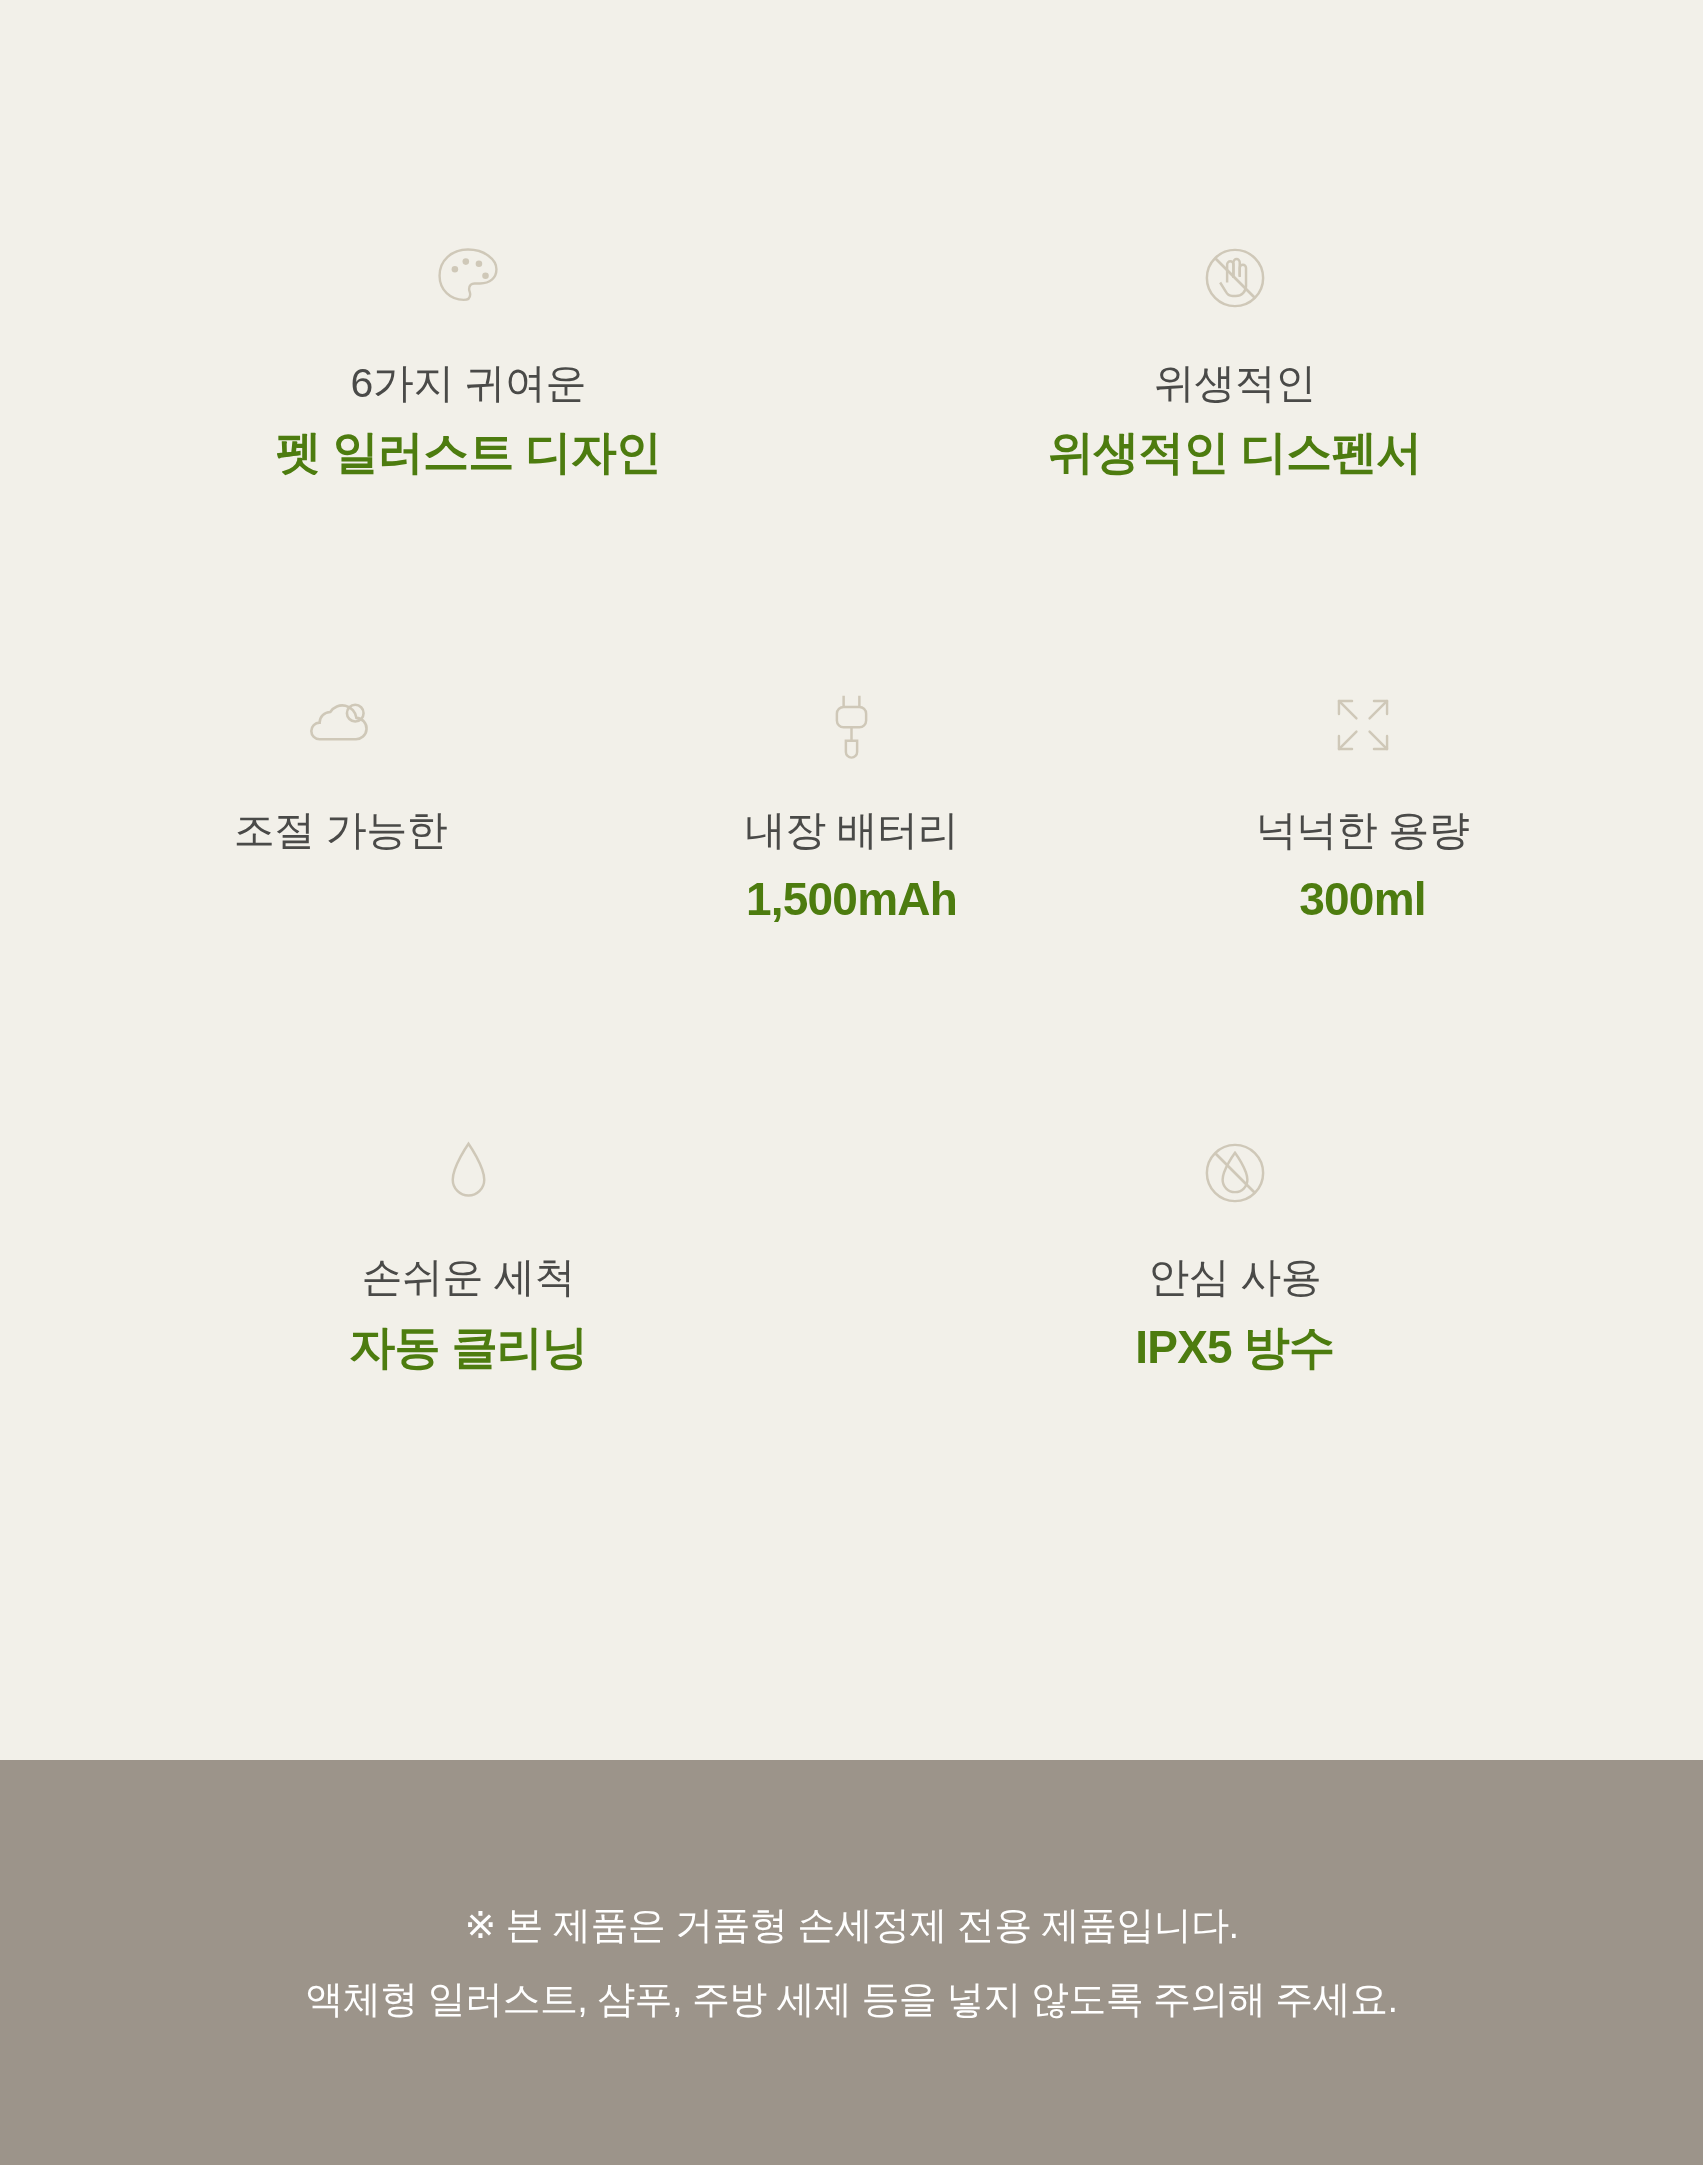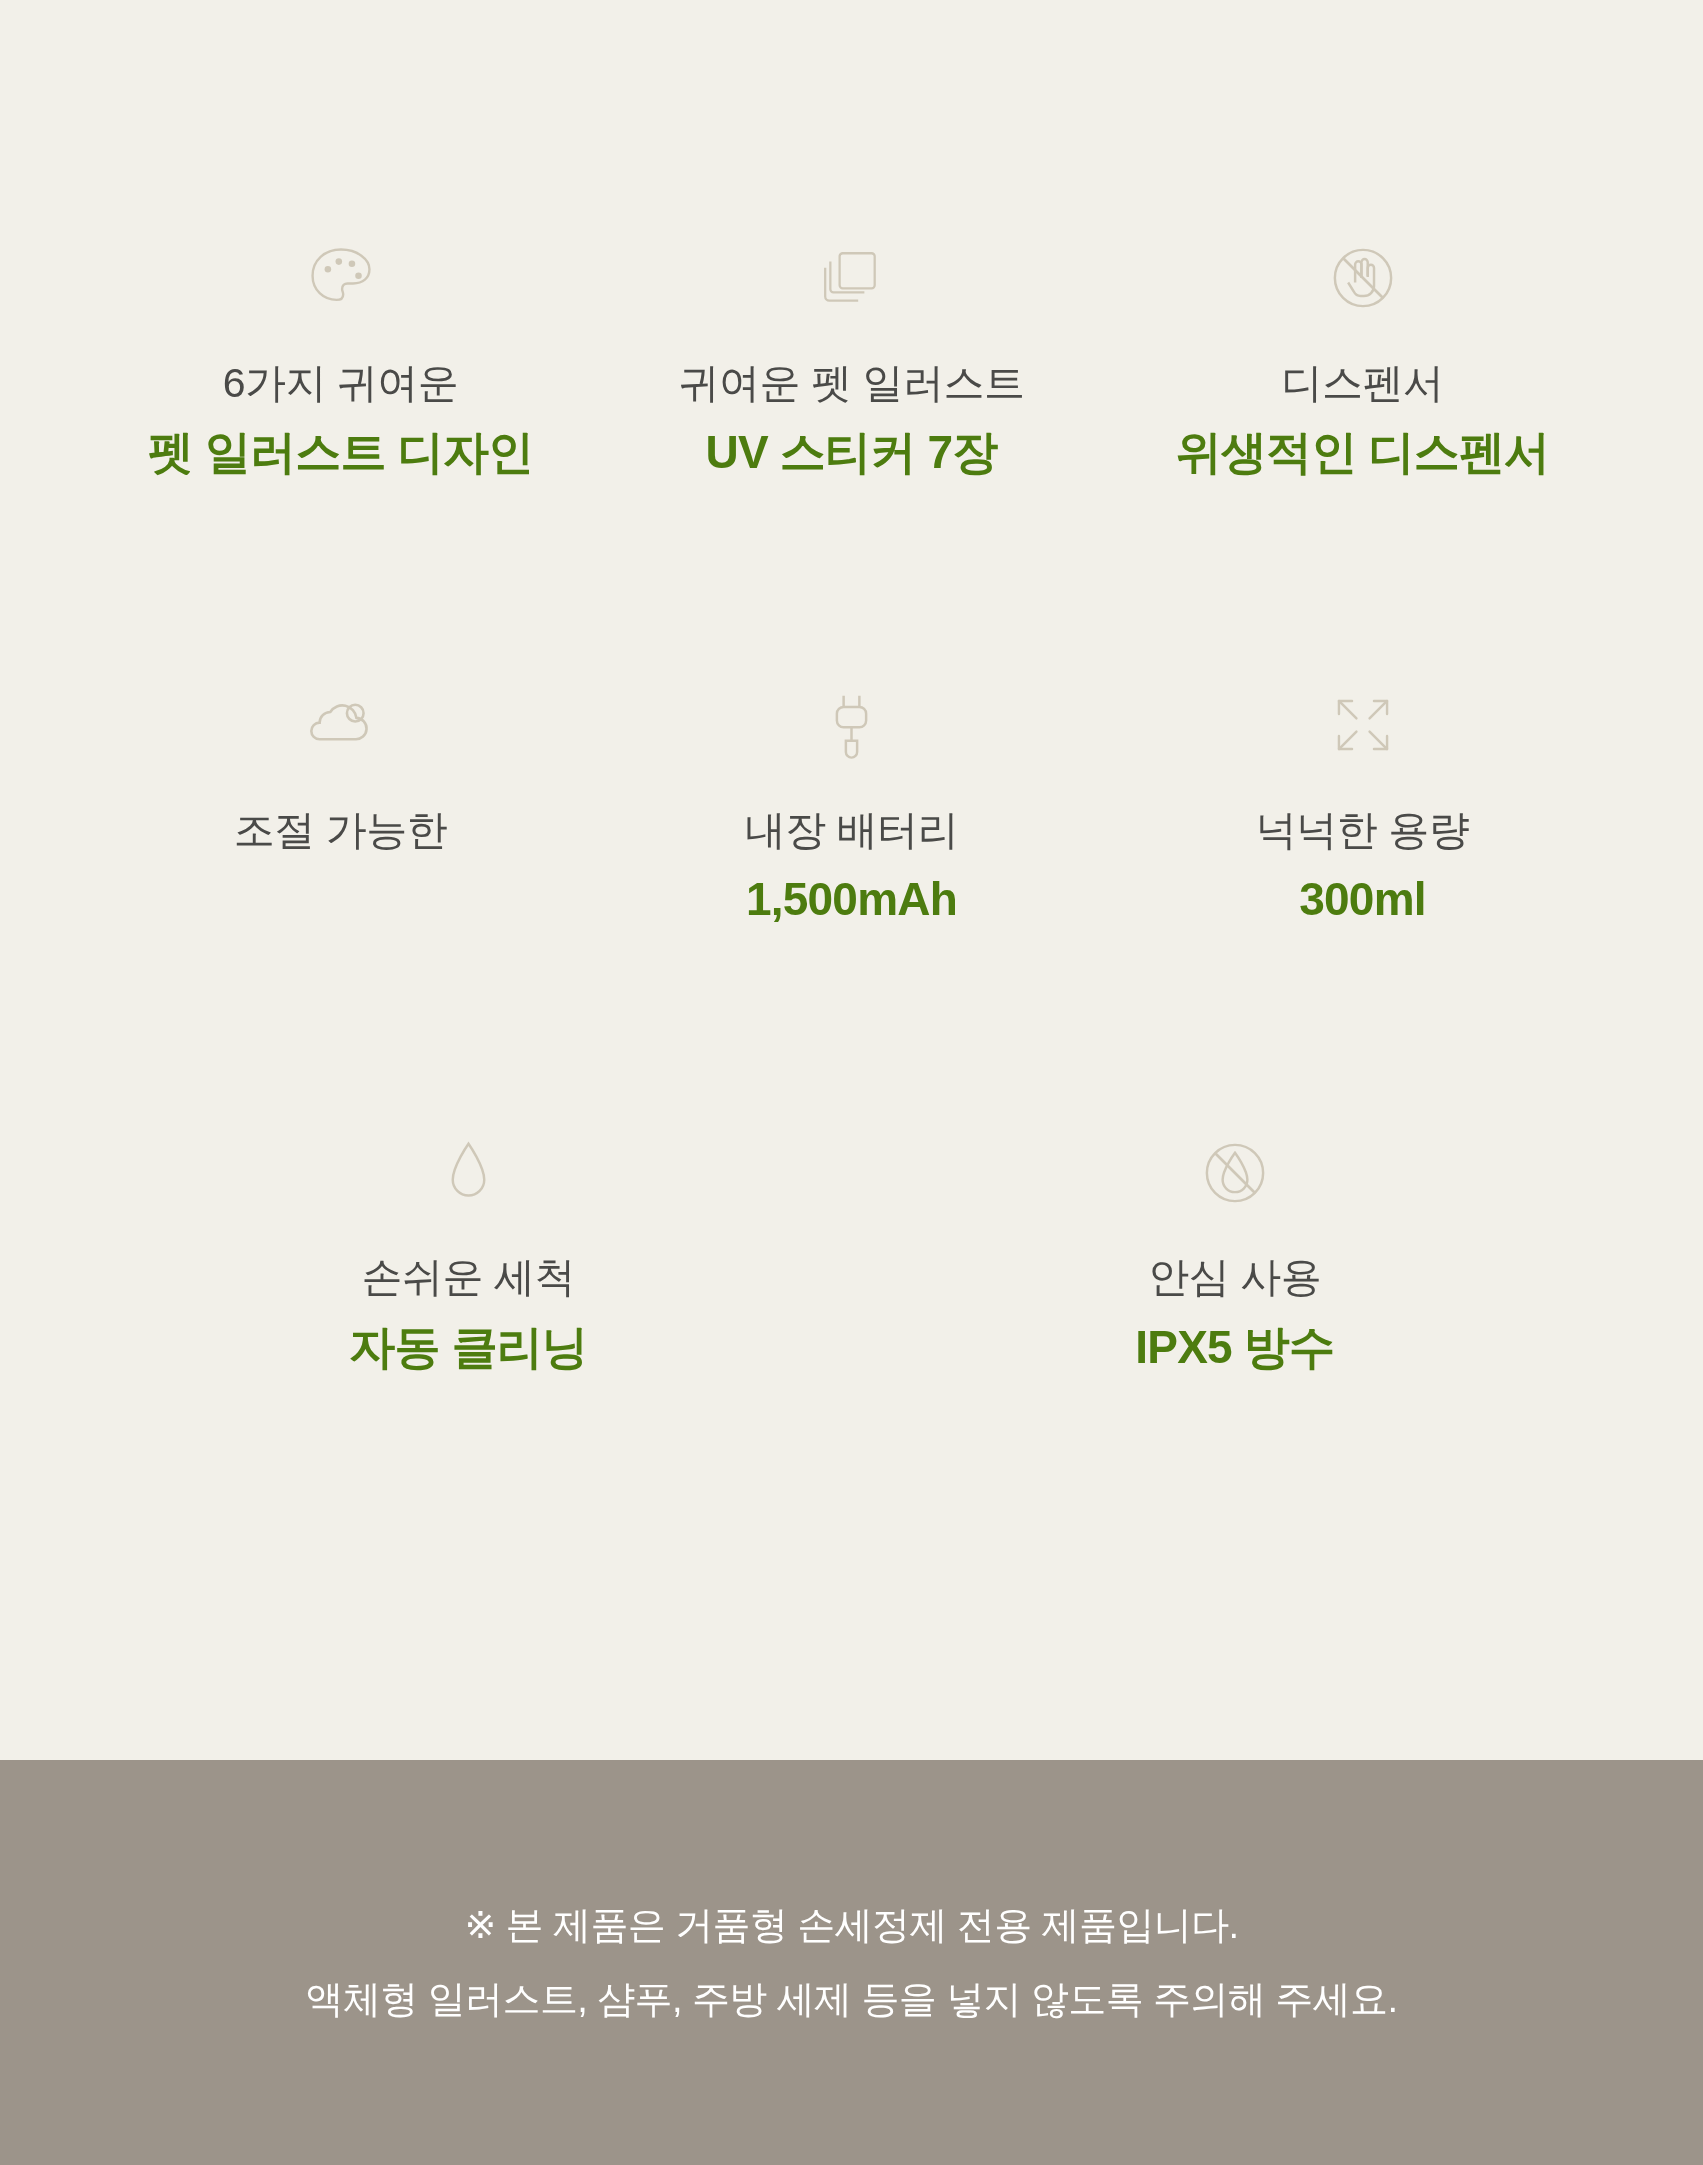--- a/index.html
+++ b/index.html
@@ -117,43 +117,32 @@
             <circle cx="20" cy="24" r="3" fill="#cfc8b8" stroke="none"></circle>
             <circle cx="30" cy="17" r="3" fill="#cfc8b8" stroke="none"></circle>
             <circle cx="42" cy="19" r="3" fill="#cfc8b8" stroke="none"></circle>
             <circle cx="48" cy="30" r="3" fill="#cfc8b8" stroke="none"></circle>
           </svg>
         </div>
         <div class="feature-line1">6가지 귀여운</div>
         <div class="feature-line2">펫 일러스트 디자인</div>
       </div>
 
-      <div class="feature-cell">
-        <div class="feature-icon">
-          <svg width="66" height="66" viewBox="0 0 64 64" fill="none" stroke="#cfc8b8" stroke-width="2.2">
-            <rect x="20" y="8" width="34" height="34" rx="3"></rect>
-            <path d="M44 46H14a3 3 0 0 1-3-3V16"></path>
-            <path d="M38 54H10a4 4 0 0 1-4-4V22"></path>
-          </svg>
-        </div>
-        <div class="feature-line1">귀여운 펫 일러스트</div>
-        <div class="feature-line2">UV 스티커 7장</div>
-      </div>
 
       <div class="feature-cell">
         <div class="feature-icon">
           <svg width="72" height="72" viewBox="0 0 64 64" fill="none" stroke="#cfc8b8" stroke-width="2.2">
             <circle cx="32" cy="32" r="25"></circle>
             <path d="M14 14L50 50" stroke-width="2.4"></path>
             <path d="M25 36V20a2.8 2.8 0 0 1 5.6 0v12"></path>
             <path d="M30.6 30v-12a2.8 2.8 0 0 1 5.6 0v12"></path>
             <path d="M36.2 31v-8a2.8 2.8 0 0 1 5.6 0v16c0 5-4 9-9 9h-3c-3 0-5-2-6-4l-5-8"></path>
           </svg>
         </div>
-        <div class="feature-line1">디스펜서</div>
+        <div class="feature-line1">위생적인</div>
         <div class="feature-line2">위생적인 디스펜서</div>
       </div>
 
     </div>
 
     <div class="feature-row">
 
       <div class="feature-cell">
         <div class="feature-icon">
           <svg width="76" height="76" viewBox="0 0 64 64" fill="none" stroke="#cfc8b8" stroke-width="2.2">

